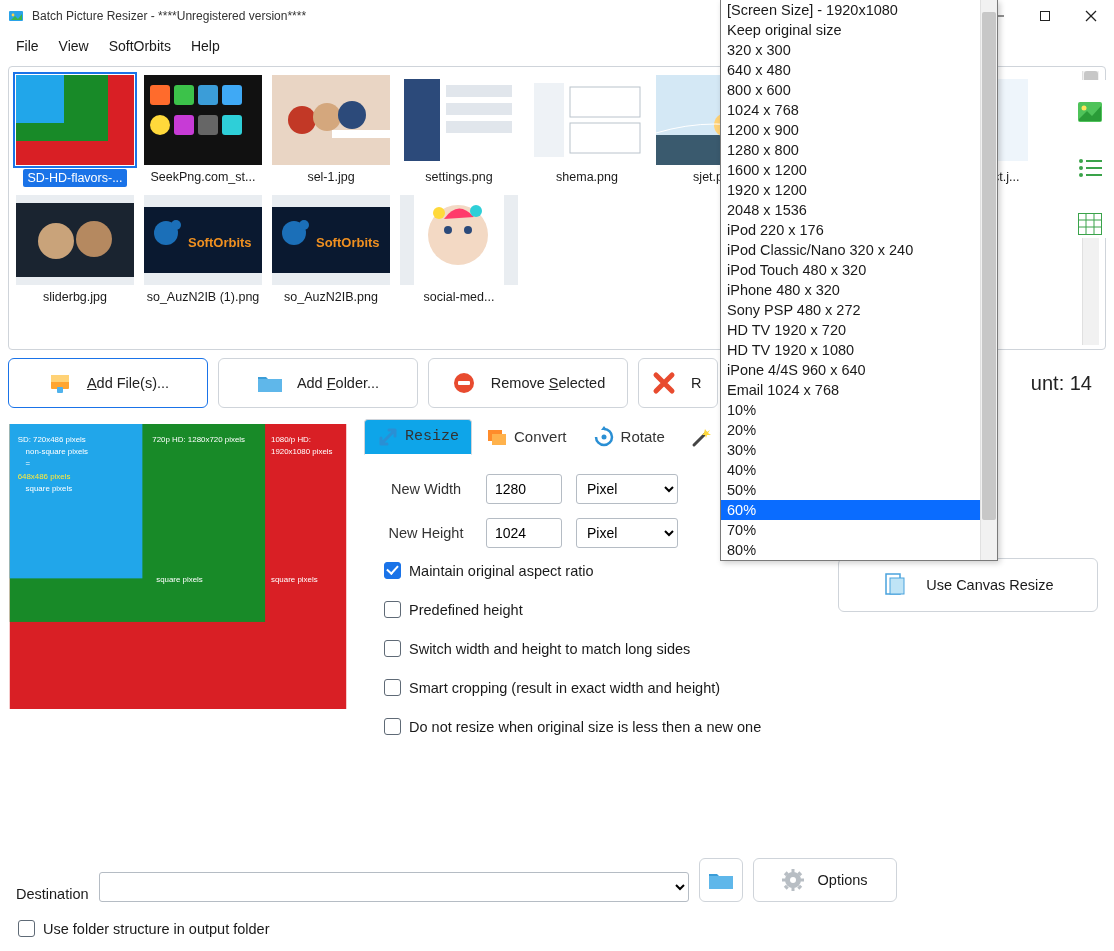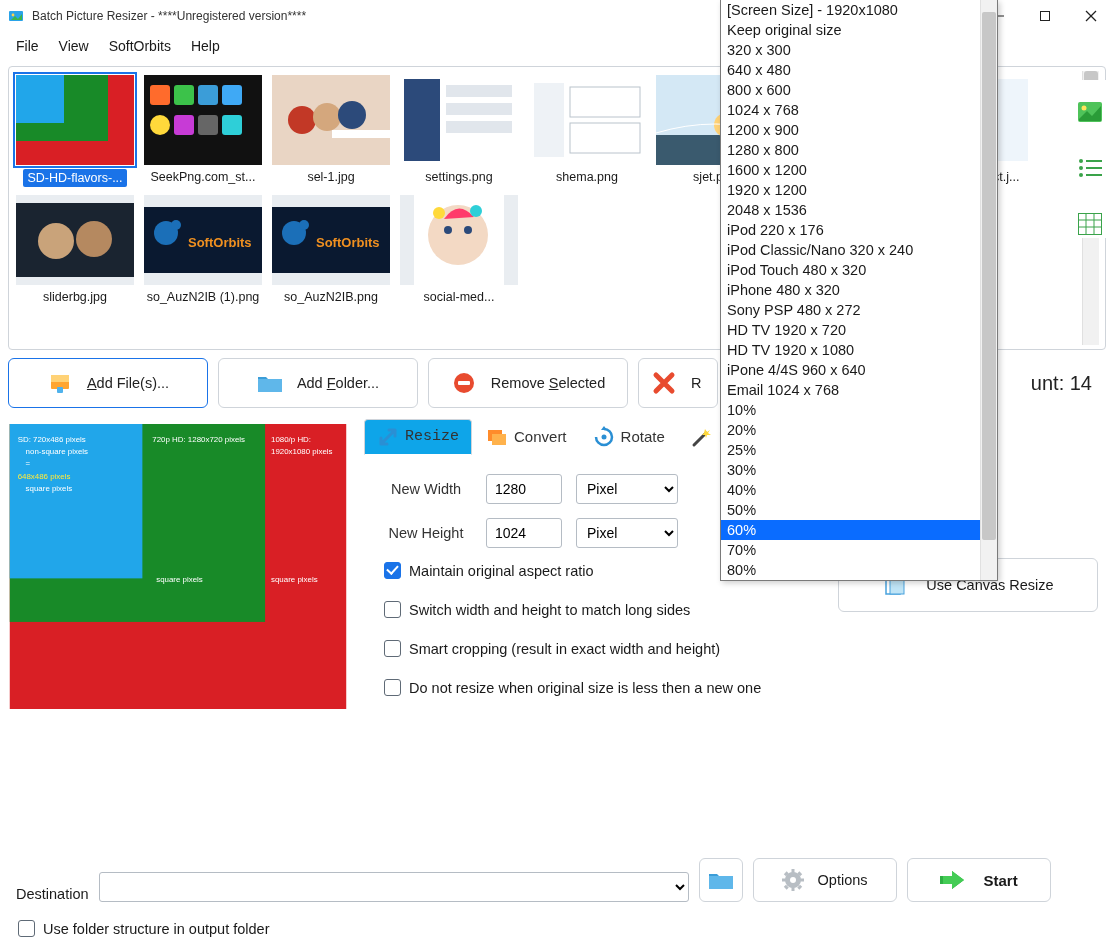--- a/index.html
+++ b/index.html
@@ -378,20 +378,24 @@
         <input type="text" value="1024" style="">
         <select><option>Pixel</option></select>
       </div>
 
       <div class="checkrow">
         <span class="checkbox checked"></span>
         <span>Maintain original aspect ratio</span>
       </div>
       <div class="checkrow">
         <span class="checkbox"></span>
+        <span>Predefined height</span>
+      </div>
+      <div class="checkrow">
+        <span class="checkbox"></span>
         <span>Switch width and height to match long sides</span>
       </div>
       <div class="checkrow">
         <span class="checkbox"></span>
         <span>Smart cropping (result in exact width and height)</span>
       </div>
       <div class="checkrow">
         <span class="checkbox"></span>
         <span>Do not resize when original size is less then a new one</span>
       </div>
@@ -455,27 +459,20 @@
             <rect x="9.5" y="18" width="3" height="4"></rect>
             <rect x="0" y="9.5" width="4" height="3"></rect>
             <rect x="18" y="9.5" width="4" height="3"></rect>
             <rect x="2.8" y="2.8" width="3" height="4" transform="rotate(45 4.3 4.8)"></rect>
             <rect x="16.2" y="16.2" width="3" height="4" transform="rotate(45 17.7 18.2)"></rect>
             <rect x="16.2" y="2.8" width="3" height="4" transform="rotate(-45 17.7 4.8)"></rect>
             <rect x="2.8" y="16.2" width="3" height="4" transform="rotate(-45 4.3 18.2)"></rect>
           </g>
         </svg>
       <span>Options</span>
-    </div>
-    <div class="start-btn">
-      <svg width="26" height="20" viewBox="0 0 26 20">
-          <path d="M0 6 H12 V1 L24 10 L12 19 V14 H0 Z" fill="#2eb043"></path>
-          <path d="M3 6 H12 V1 L24 10 L12 19 V14 H3 Z" fill="#44cc55"></path>
-        </svg>
-      <span>Start</span>
     </div>
   </div>
   <div class="checkrow" style="margin:0 0 0 2px;">
     <span class="checkbox"></span>
     <span>Use folder structure in output folder</span>
   </div>
 </div>
 
 <div class="dropdown">
   <div id="dd-list">
@@ -494,21 +491,20 @@
       <div class="opt">iPod Classic/Nano 320 x 240</div>
       <div class="opt">iPod Touch 480 x 320</div>
       <div class="opt">iPhone 480 x 320</div>
       <div class="opt">Sony PSP 480 x 272</div>
       <div class="opt">HD TV 1920 x 720</div>
       <div class="opt">HD TV 1920 x 1080</div>
       <div class="opt">iPone 4/4S 960 x 640</div>
       <div class="opt">Email 1024 x 768</div>
       <div class="opt">10%</div>
       <div class="opt">20%</div>
-      <div class="opt">25%</div>
       <div class="opt">30%</div>
       <div class="opt">40%</div>
       <div class="opt">50%</div>
       <div class="opt sel">60%</div>
       <div class="opt">70%</div>
       <div class="opt">80%</div>
     </div>
   <div class="dd-scroll">
       <div class="h"></div>
     </div>

